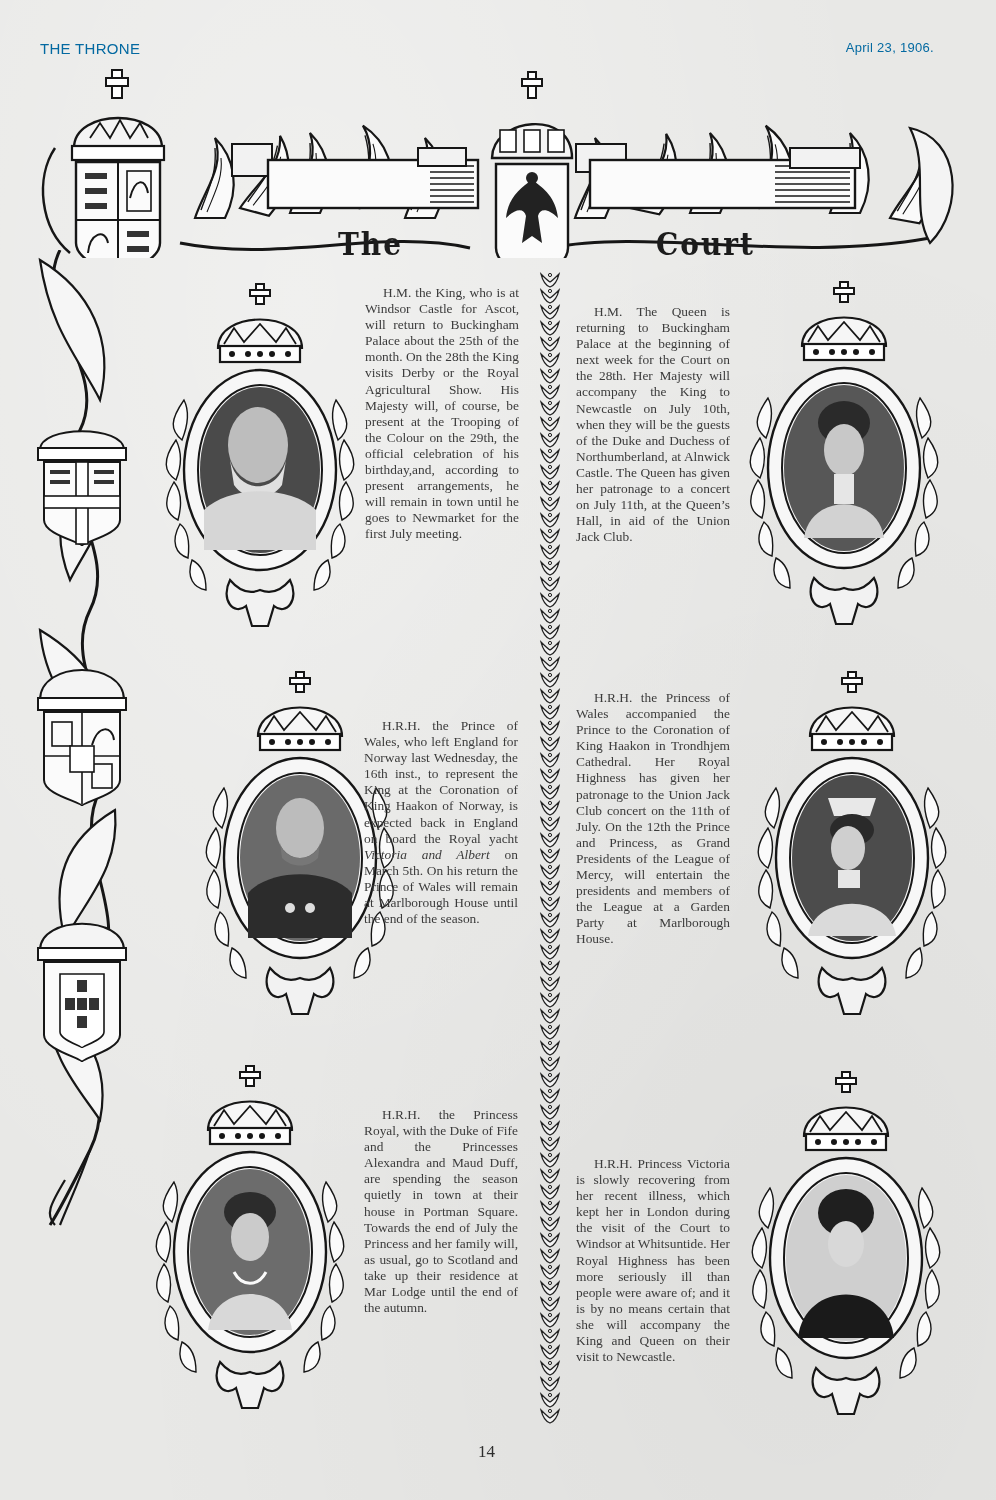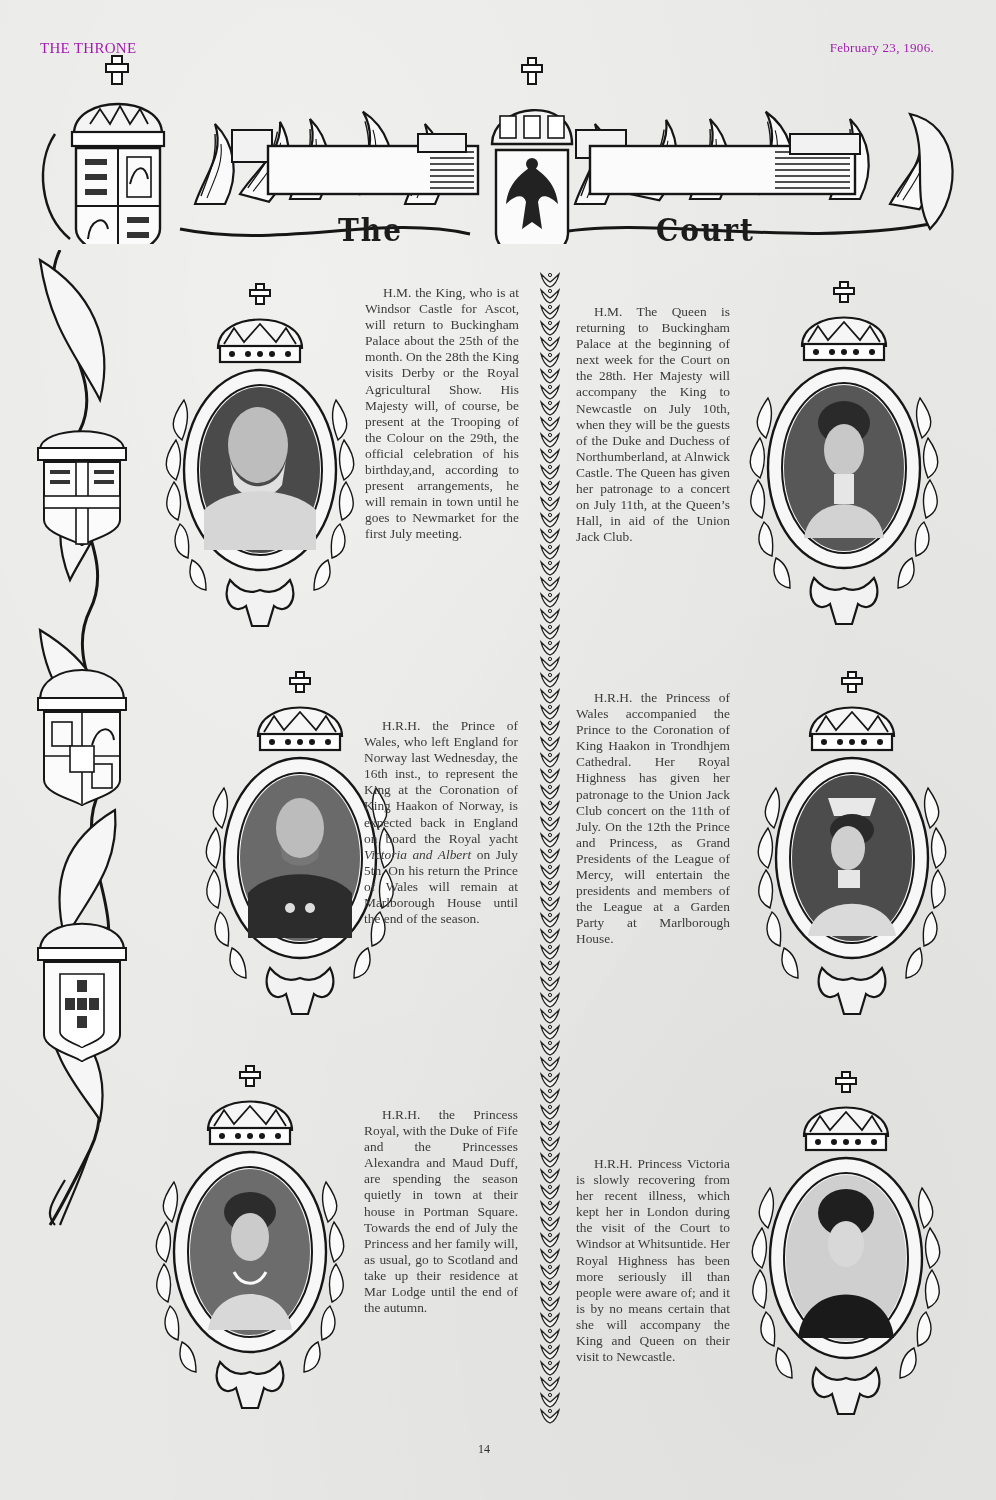--- a/index.html
+++ b/index.html
@@ -12,29 +12,29 @@
   }
   .page-bg {
     position: absolute; inset: 0;
     background:
       radial-gradient(ellipse at 30% 20%, rgba(255,255,255,0.35), rgba(255,255,255,0) 60%),
       radial-gradient(ellipse at 80% 85%, rgba(0,0,0,0.04), rgba(0,0,0,0) 60%),
       #e8e8e6;
   }
   .running-head {
     position: absolute; top: 40px;
-    font-size: 15px; color: #a21caf;
-    font-family: Liberation Serif, serif;
+    font-size: 15px; color: #0369a1;
+    font-family: Liberation Sans, sans-serif;
     letter-spacing: 0.3px;
   }
   .running-head.left { left: 40px; }
   .running-head.right { right: 62px; font-size: 13px; }
 
   
-  .banner { position: absolute; left: 30px; top: 54px; width: 940px; height: 190px; }
+  .banner { position: absolute; left: 30px; top: 68px; width: 940px; height: 190px; }
   .banner svg { width: 100%; height: 100%; }
   .banner-word {
     position: absolute; top: 160px;
     font-family: "DejaVu Serif", "Liberation Serif", serif;
     font-weight: bold; font-size: 28px; letter-spacing: 2px;
     color: #1c1c1c; transform: scaleY(1.15);
   }
   .banner-word.the { left: 308px; }
   .banner-word.court { left: 626px; }
 
@@ -58,30 +58,30 @@
     position: absolute; width: 154px;
     font-size: 13.4px; line-height: 16.1px;
     text-align: justify; color: #3b3b3b;
     hyphens: manual;
   }
   .col-text p { margin: 0; text-indent: 18px; }
   .col-text i { font-style: italic; }
 
   .folio {
     position: absolute; top: 1442px; left: 478px;
-    font-size: 12px; color: #2d2d2d;
+    font-size: 17px; color: #2d2d2d;
   }
 </style>
 </head>
 <body>
 
 <div class="page-bg"></div>
 
 <div class="running-head left">THE THRONE</div>
-<div class="running-head right">February 23, 1906.</div>
+<div class="running-head right">April 23, 1906.</div>
 
 <div class="banner">
   <svg viewBox="0 0 940 190">
     <defs>
       <g id="leaf">
         <path d="M0,0 C10,-30 30,-50 20,-80 C40,-60 45,-30 30,0 Z" fill="#fafafa" stroke="#161616" stroke-width="2.2"></path>
         <path d="M6,-8 C14,-30 22,-45 20,-70" fill="none" stroke="#161616" stroke-width="1.4"></path>
         <path d="M12,-6 C20,-26 28,-40 26,-60" fill="none" stroke="#161616" stroke-width="1.1"></path>
       </g>
     </defs>
@@ -613,21 +613,21 @@
   </defs>
 </svg>
 
 <div class="col-text" style="left:365px; top:285px;">
   <p>H.M. the King, who is at Windsor Castle for Ascot, will return to Buckingham Palace about the 25th of the month. On the 28th the King visits Derby or the Royal Agricultural Show. His Majesty will, of course, be present at the Trooping of the Colour on the 29th, the official celebration of his birthday,and, according to present arrangements, he will remain in town until he goes to Newmarket for the first July meeting.</p>
 </div>
 <div class="col-text" style="left:576px; top:293px;margin-top:11px;">
   <p>H.M. The Queen is returning to Buckingham Palace at the beginning of next week for the Court on the 28th. Her Majesty will accompany the King to Newcastle on July 10th, when they will be the guests of the Duke and Duchess of Northumberland, at Alnwick Castle. The Queen has given her patronage to a concert on July 11th, at the Queen’s Hall, in aid of the Union Jack Club.</p>
 </div>
 <div class="col-text" style="left:364px; top:718px;">
-  <p><span>H.R.H. the Prince of Wales, who left England for Norway last Wednesday, the 16th inst., to represent the King at the Coronation of King Haakon of Norway, is expected back in England on board the Royal yacht </span><i>Victoria and Albert</i><span> on July 5th. On his return the Prince of Wales will remain at Marlborough House until the end of the season.</span></p>
+  <p><span>H.R.H. the Prince of Wales, who left England for Norway last Wednesday, the 16th inst., to represent the King at the Coronation of King Haakon of Norway, is expected back in England on board the Royal yacht </span><i>Victoria and Albert</i><span> on March 5th. On his return the Prince of Wales will remain at Marlborough House until the end of the season.</span></p>
 </div>
 <div class="col-text" style="left:576px; top:690px;">
   <p>H.R.H. the Princess of Wales accompanied the Prince to the Coronation of King Haakon in Trondhjem Cathedral. Her Royal Highness has given her patronage to the Union Jack Club concert on the 11th of July. On the 12th the Prince and Princess, as Grand Presidents of the League of Mercy, will entertain the presidents and members of the League at a Garden Party at Marlborough House.</p>
 </div>
 <div class="col-text" style="left:364px; top:1107px;">
   <p>H.R.H. the Princess Royal, with the Duke of Fife and the Princesses Alexandra and Maud Duff, are spending the season quietly in town at their house in Portman Square. Towards the end of July the Princess and her family will, as usual, go to Scotland and take up their residence at Mar Lodge until the end of the autumn.</p>
 </div>
 <div class="col-text" style="left:576px; top:1120px;margin-top:36px;">
   <p>H.R.H. Princess Victoria is slowly recovering from her recent illness, which kept her in London during the visit of the Court to Windsor at Whitsuntide. Her Royal Highness has been more seriously ill than people were aware of; and it is by no means certain that she will accompany the King and Queen on their visit to Newcastle.</p>
 </div>

